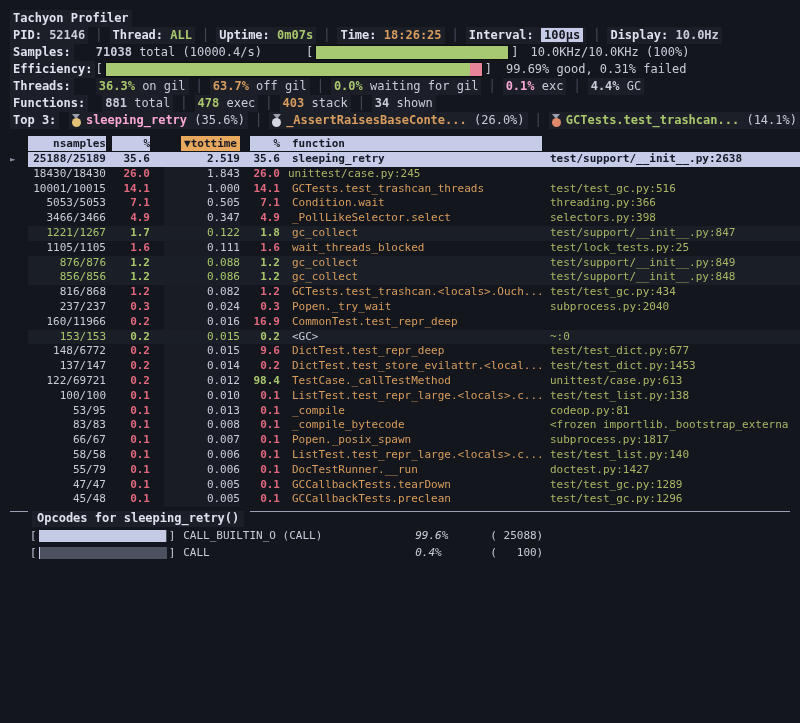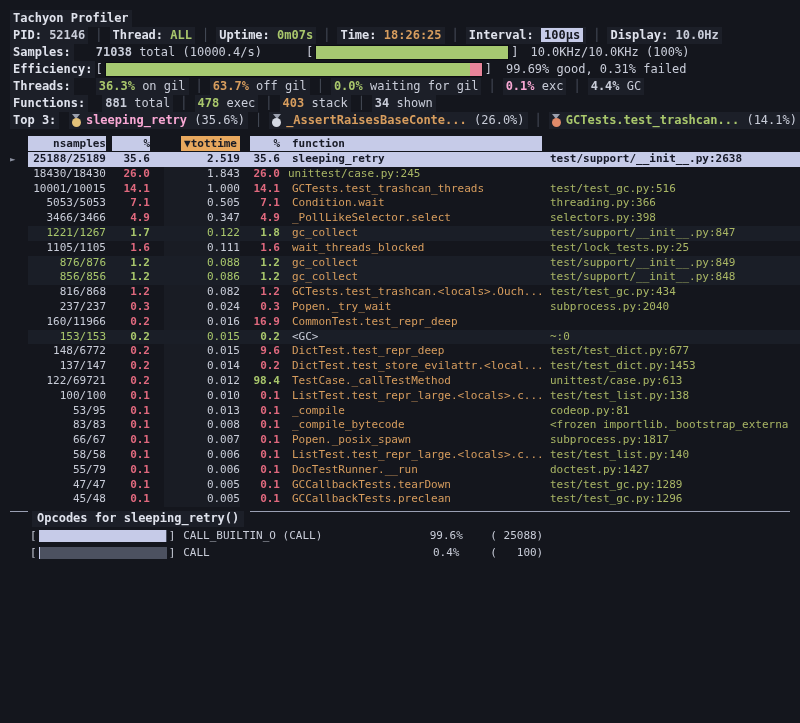--- a/index.html
+++ b/index.html
@@ -60,21 +60,21 @@
   
   .opsec{margin-top:4px;}
   .opsep{display:flex;height:16px;margin:0 10px;}
   .opsep .dash{width:18px;border-top:1px solid #9aa0b4;}
   .opsep .dash2{flex:1;border-top:1px solid #9aa0b4;margin-left:6px;}
   .opsep .optitle{font-weight:bold;color:#dfe2ec;background:#1c1f28;padding:0 5px;margin-left:4px;font-size:12px;}
   .oprow{display:flex;height:17px;line-height:17px;margin-left:30px;font-size:11px;white-space:pre;align-items:center;}
   .opbar{width:128px;height:12px;background:#4c5160;display:inline-block;margin:0 2px;}
   .opbar .fill{height:100%;background:#c6cbe8;display:block;}
   .opname{width:232px;padding-left:8px;}
-  .oppct{width:62px;text-align:center;}
+  .oppct{width:62px;text-align:left;font-style:italic;}
   .opcount{width:66px;text-align:right;}
 
   .footer{position:absolute;left:10px;top:672px;line-height:17px;white-space:pre;}
   .footer .f1{color:#c9cdd9;}
 </style>
 </head>
 <body>
 
 <div class="screen">
   <div class="hdr">

